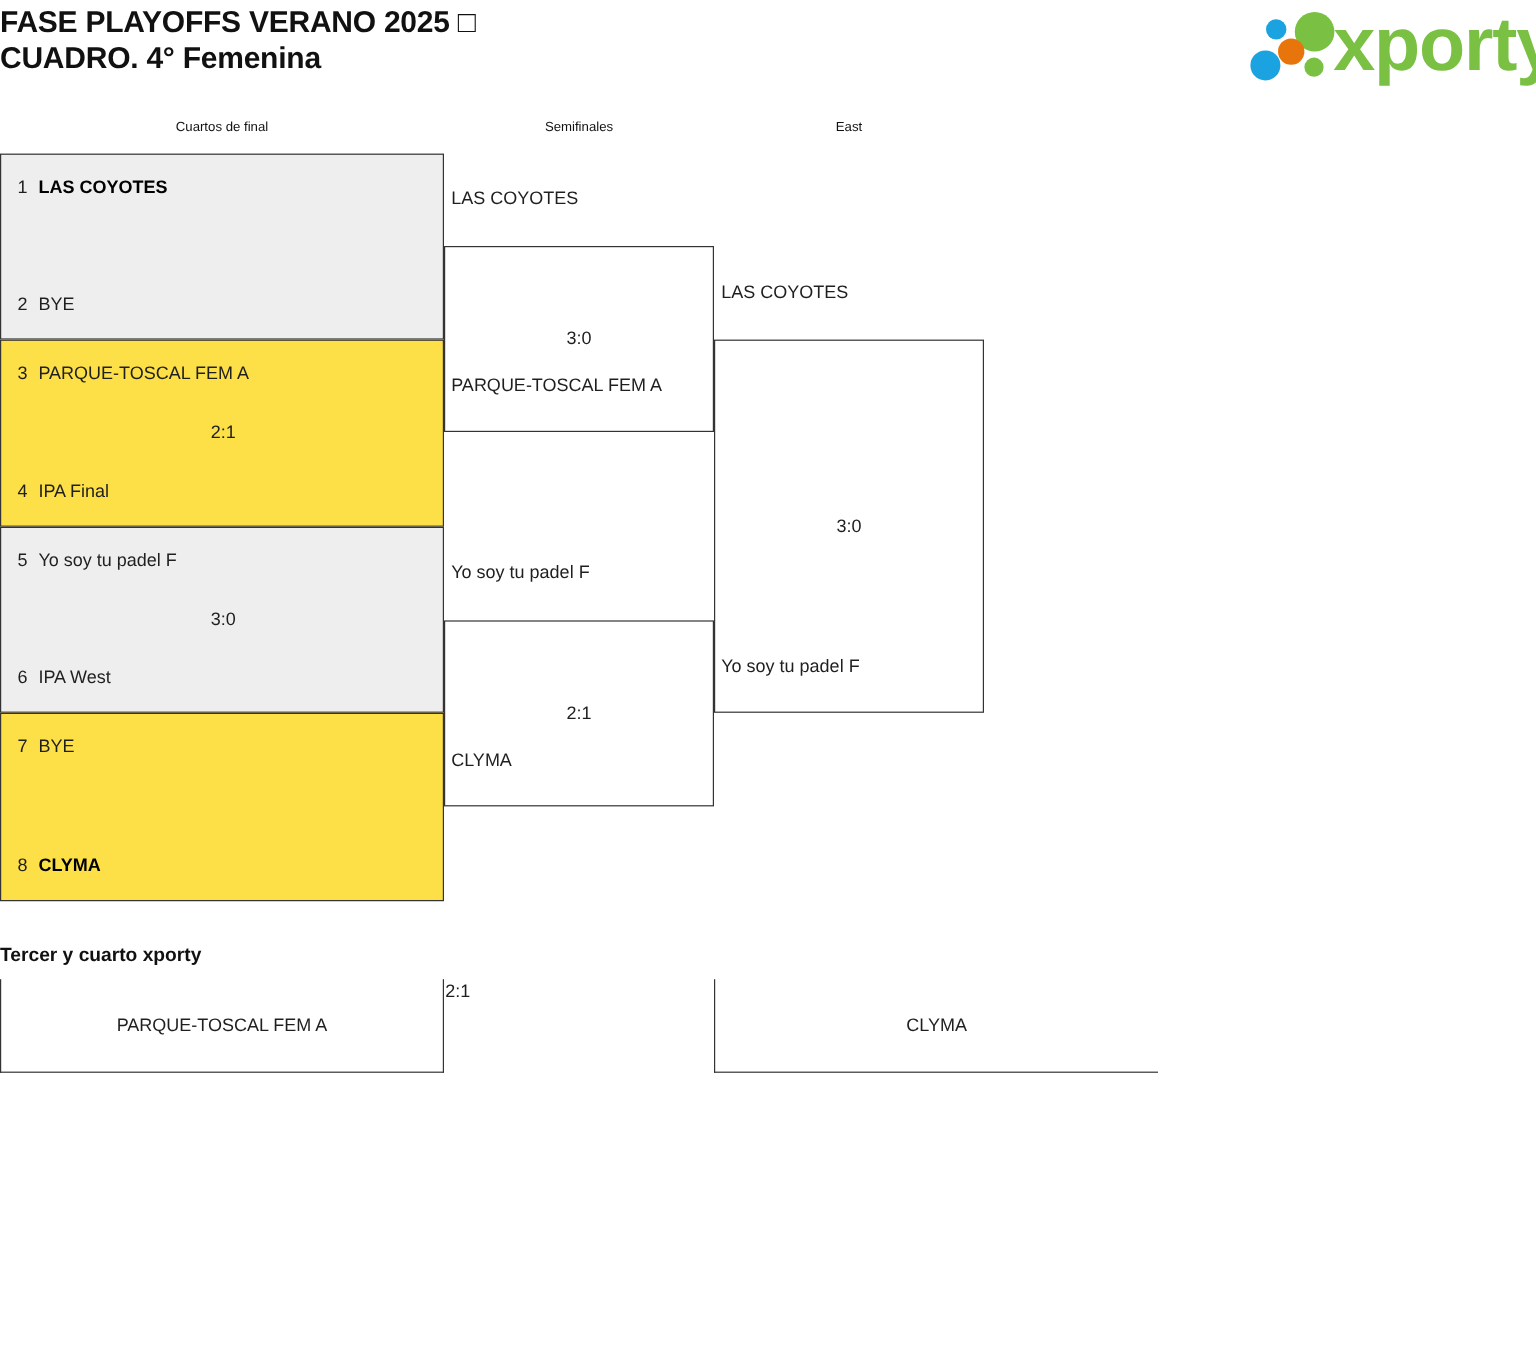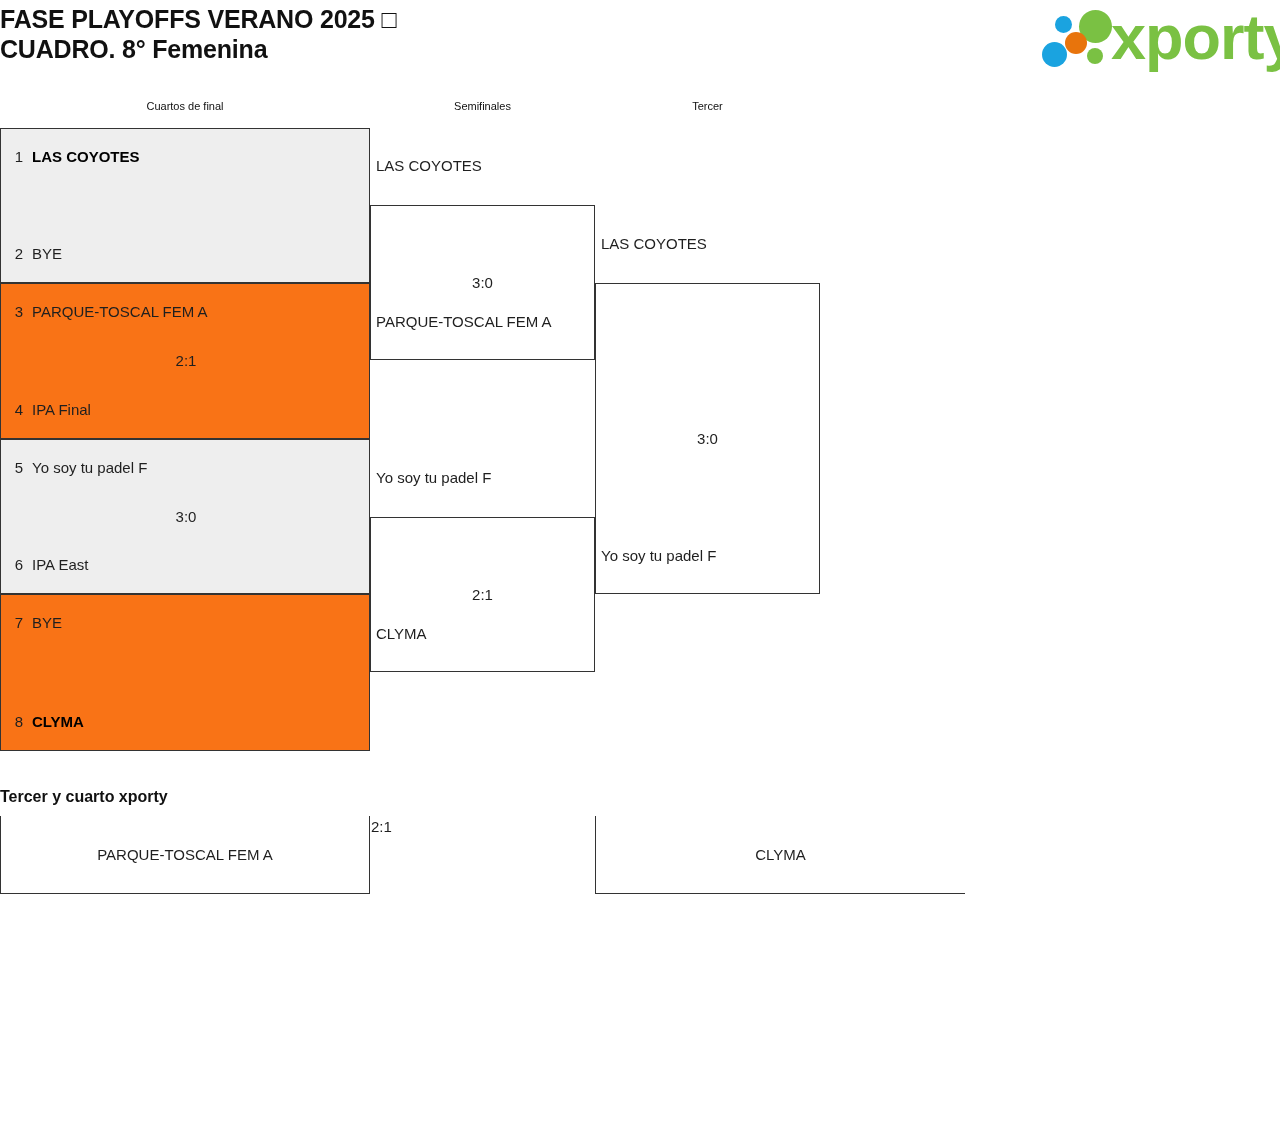--- a/index.html
+++ b/index.html
@@ -79,21 +79,21 @@
   
   .qf-match {
     position: absolute;
     left: 0;
     width: 370px;
     box-sizing: border-box;
     border: 1px solid #333333;
     border-top-width: 1px;
   }
   .qf-match.shaded { background: #eeeeee; padding-left: 43px; }
-  .qf-match.plain  { background: #f97316; }
+  .qf-match.plain  { background: #fde047; }
 
   .qf-team {
     position: absolute;
     left: 0;
     width: 370px;
     height: 20px;
     font-size: 15px;
     line-height: 20px;
     color: #1f1f1f;
     white-space: nowrap;
@@ -227,39 +227,39 @@
     font-size: 15px;
     line-height: 20px;
     color: #1f1f1f;
   }
 </style>
 </head>
 <body>
 
 <div id="header">
   <div id="title">FASE PLAYOFFS VERANO 2025 □
-CUADRO. 8° Femenina</div>
+CUADRO. 4° Femenina</div>
 
   <div id="logo">
     <div id="logo-dots">
       <span class="dot" id="dot-blue-small"></span>
       <span class="dot" id="dot-green-big"></span>
       <span class="dot" id="dot-orange"></span>
       <span class="dot" id="dot-blue-big"></span>
       <span class="dot" id="dot-green-small"></span>
     </div>
     <div id="logo-wordmark">xporty</div>
   </div>
 </div>
 
 <div id="bracket">
 
   <div class="round-header" id="round-header-qf">Cuartos de final</div>
   <div class="round-header" id="round-header-semi">Semifinales</div>
-  <div class="round-header" id="round-header-final">Tercer</div>
+  <div class="round-header" id="round-header-final">East</div>
 
   <div class="qf-match shaded" style="top:128px;height:155px;">
     <div class="qf-team winner qf-team-top">
       <span class="seed">1</span><span class="name">LAS COYOTES</span>
     </div>
     <div class="qf-score" style="top:50%;margin-top:-10px;"></div>
     <div class="qf-team qf-team-bottom">
       <span class="seed">2</span><span class="name">BYE</span>
     </div>
   </div>
@@ -273,21 +273,21 @@
       <span class="seed">4</span><span class="name">IPA Final</span>
     </div>
   </div>
 
   <div class="qf-match shaded" style="top:439px;height:155px;">
     <div class="qf-team qf-team-top">
       <span class="seed">5</span><span class="name">Yo soy tu padel F</span>
     </div>
     <div class="qf-score" style="top:50%;margin-top:-10px;">3:0</div>
     <div class="qf-team qf-team-bottom">
-      <span class="seed">6</span><span class="name">IPA East</span>
+      <span class="seed">6</span><span class="name">IPA West</span>
     </div>
   </div>
 
   <div class="qf-match plain" style="top:594px;height:157px;">
     <div class="qf-team qf-team-top">
       <span class="seed">7</span><span class="name">BYE</span>
     </div>
     <div class="qf-score" style="top:50%;margin-top:-10px;"></div>
     <div class="qf-team winner qf-team-bottom">
       <span class="seed">8</span><span class="name">CLYMA</span>

